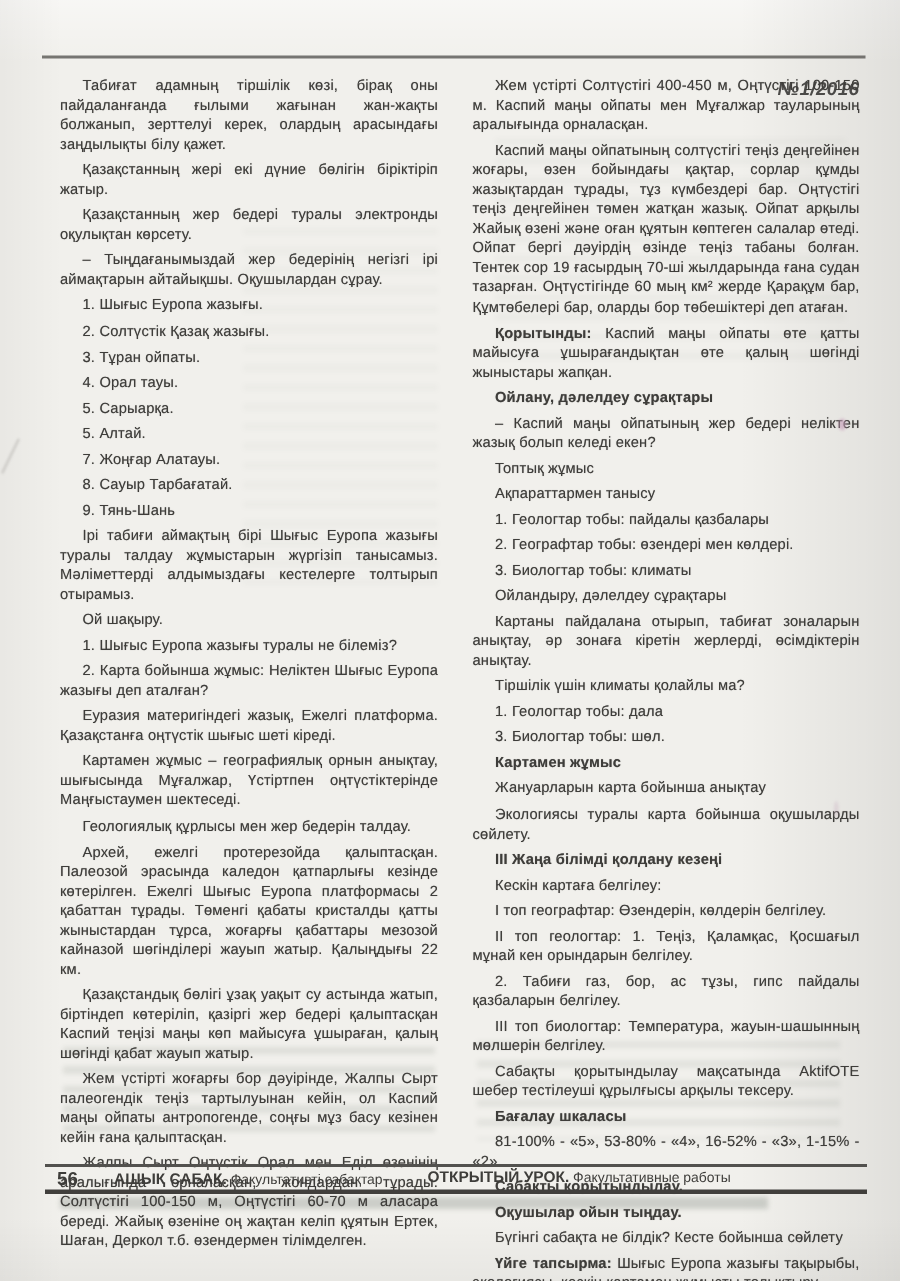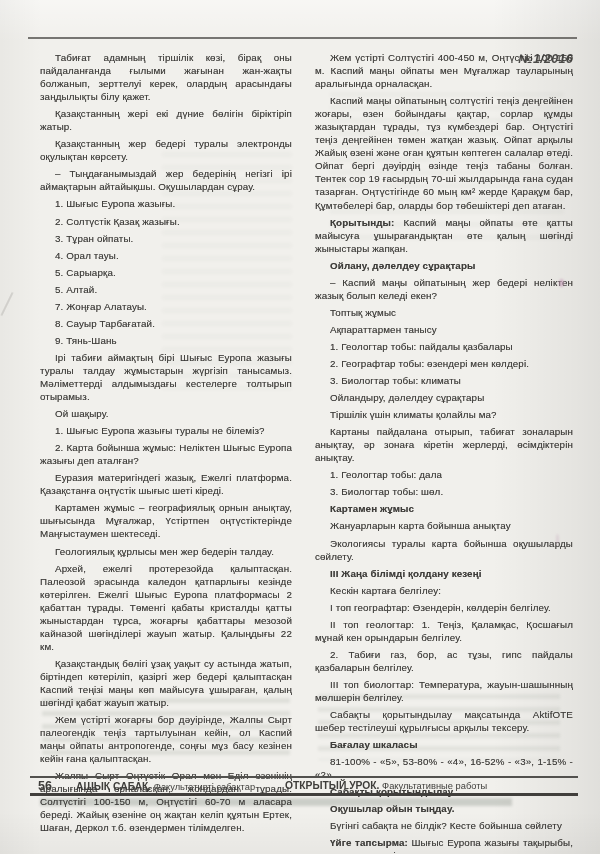--- a/index.html
+++ b/index.html
@@ -112,22 +112,22 @@
       <p class="para">Каспий маңы ойпатының солтүстігі теңіз деңгейінен жоғары, өзен бойындағы қақтар, сорлар құмды жазықтардан тұрады, тұз күмбездері бар. Оңтүстігі теңіз деңгейінен төмен жатқан жазық. Ойпат арқылы Жайық өзені және оған құятын көптеген салалар өтеді. Ойпат бергі дәуірдің өзінде теңіз табаны болған. Тентек сор 19 ғасырдың 70-ші жылдарында ғана судан тазарған. Оңтүстігінде 60 мың км² жерде Қарақұм бар, Құмтөбелері бар, оларды бор төбешіктері деп атаған.</p>
       <p class="para"><b>Қорытынды: </b>Каспий маңы ойпаты өте қатты майысуға ұшырағандықтан өте қалың шөгінді жыныстары жапқан.</p>
       <p class="para bold">Ойлану, дәлелдеу сұрақтары</p>
       <p class="para">– Каспий маңы ойпатының жер бедері неліктен жазық болып келеді екен?</p>
       <p class="para">Топтық жұмыс</p>
       <p class="para">Ақпараттармен танысу</p>
       <p class="para">1. Геологтар тобы: пайдалы қазбалары</p>
       <p class="para">2. Географтар тобы: өзендері мен көлдері.</p>
       <p class="para">3. Биологтар тобы: климаты</p>
       <p class="para">Ойландыру, дәлелдеу сұрақтары</p>
+      <p class="para">Картаны пайдалана отырып, табиғат зоналарын анықтау, әр зонаға кіретін жерлерді, өсімдіктерін анықтау.</p>
       <p class="para">Тіршілік үшін климаты қолайлы ма?</p>
-      <p class="para">Картаны пайдалана отырып, табиғат зоналарын анықтау, әр зонаға кіретін жерлерді, өсімдіктерін анықтау.</p>
       <p class="para">1. Геологтар тобы: дала</p>
       <p class="para">3. Биологтар тобы: шөл.</p>
       <p class="para bold">Картамен жұмыс</p>
       <p class="para">Жануарларын карта бойынша анықтау</p>
       <p class="para">Экологиясы туралы  карта бойынша оқушыларды сөйлету.</p>
       <p class="para bold">III Жаңа білімді қолдану кезеңі</p>
       <p class="para">Кескін картаға белгілеу:</p>
       <p class="para">I топ географтар: Өзендерін, көлдерін белгілеу.</p>
       <p class="para">II топ геологтар: 1. Теңіз, Қаламқас, Қосшағыл мұнай кен орындарын белгілеу.</p>
       <p class="para">2. Табиғи газ, бор, ас тұзы, гипс пайдалы қазбаларын белгілеу.</p>

